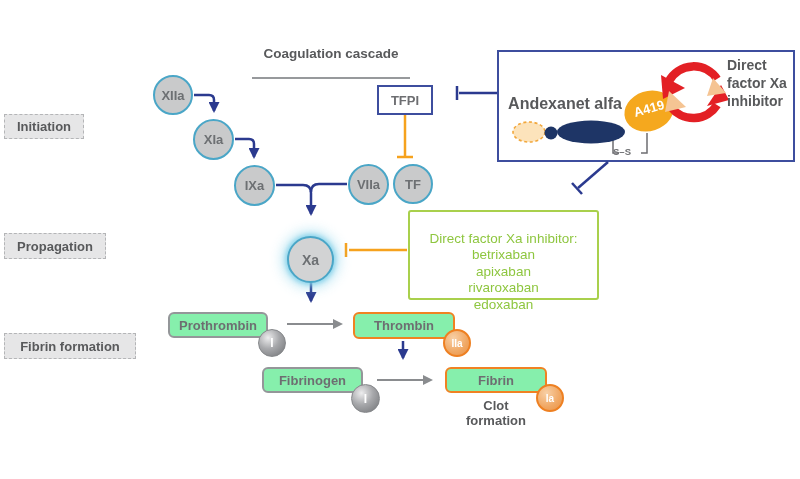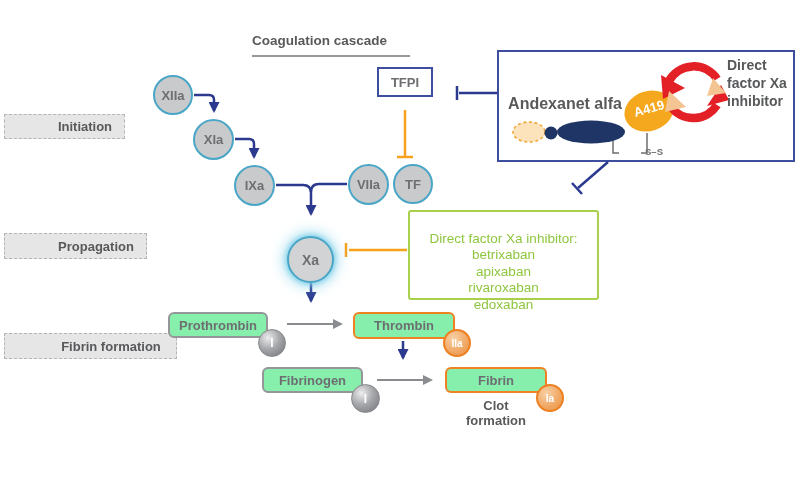--- a/index.html
+++ b/index.html
@@ -3,53 +3,53 @@
 <meta charset="utf-8">
 <style>
   html,body{margin:0;padding:0;background:#ffffff;}
   #canvas{
     position:relative;width:800px;height:479px;background:#ffffff;overflow:hidden;
     font-family:"Liberation Sans", sans-serif;
   }
   .abs{position:absolute;}
   
   .steps-header{left:14px;top:52px;width:90px;text-align:center;font-size:13px;font-weight:bold;color:#58595b;line-height:16px;}
-  .cascade-header{left:252px;top:33px;width:158px;font-size:13.5px;font-weight:bold;color:#58595b;
-    border-bottom:2px solid #97999c;padding-bottom:7px;}
+  .cascade-header{left:252px;top:46px;width:158px;text-align:center;font-size:13.5px;font-weight:bold;color:#58595b;
+    border-bottom:2px solid #97999c;padding-bottom:16px;}
   
   .stage{background:#e6e6e7;border:1px dashed #b4b5b7;color:#58595b;font-weight:bold;font-size:13px;
-    display:flex;align-items:center;justify-content:center;padding-left:41px;}
+    display:flex;align-items:center;justify-content:center;}
   .stage-1{left:4px;top:114px;width:78px;height:23px;}
   .stage-2{left:4px;top:233px;width:100px;height:24px;}
   .stage-3{left:4px;top:333px;width:130px;height:24px;}
   
   .node{border-radius:50%;background:#c9cacb;border:2.5px solid #4aa6c7;box-sizing:border-box;
     display:flex;align-items:center;justify-content:center;font-weight:bold;color:#6d7073;font-size:13px;}
   .node-xiia{left:153px;top:75px;width:40px;height:40px;}
   .node-xia{left:193px;top:119px;width:41px;height:41px;}
   .node-ixa{left:234px;top:165px;width:41px;height:41px;}
   .node-viia{left:348px;top:164px;width:41px;height:41px;}
   .node-tf{left:393px;top:164px;width:40px;height:40px;}
   .node-xa{left:287px;top:236px;width:47px;height:47px;font-size:14px;background:#d2d3d4;
     box-shadow:0 0 4px 2px rgba(128,208,232,0.8), 0 0 12px 6px rgba(128,208,232,0.45);}
   
-  .tfpi-box{left:377px;top:67px;width:56px;height:30px;border:2px solid #3d4e9e;background:#ffffff;box-sizing:border-box;
+  .tfpi-box{left:377px;top:85px;width:56px;height:30px;border:2px solid #3d4e9e;background:#ffffff;box-sizing:border-box;
     display:flex;align-items:center;justify-content:center;font-size:13px;font-weight:bold;color:#6d6e71;}
   
   .green-box{left:408px;top:210px;width:191px;height:90px;border:2px solid #a9d04c;border-radius:3px;background:#ffffff;
     box-sizing:border-box;text-align:center;color:#8ec63f;padding-top:19px;}
   .green-box .gtitle{font-size:13.5px;line-height:16px;}
   .green-box .gdrug{font-size:13.5px;line-height:16.5px;}
   
   .andex-box{left:497px;top:50px;width:298px;height:112px;border:2px solid #3d4e9e;background:#ffffff;box-sizing:border-box;}
   .andex-label{left:503px;top:95px;width:124px;text-align:center;font-size:16px;font-weight:bold;color:#58595b;}
   .andex-right-label{left:727px;top:56px;width:70px;font-size:14px;font-weight:bold;color:#58595b;line-height:18px;white-space:pre-line;}
   .a419-label{left:625px;top:101px;width:48px;text-align:center;font-size:13px;font-weight:bold;color:#ffffff;
     transform:rotate(-16deg);}
-  .ss-label{left:640px;top:146px;width:28px;text-align:center;font-size:9.5px;font-weight:bold;color:#6d6e71;}
+  .ss-label{left:608px;top:146px;width:28px;text-align:center;font-size:9.5px;font-weight:bold;color:#6d6e71;}
   
   .pbox{border-radius:6px;background:#86efac;box-sizing:border-box;display:flex;align-items:center;justify-content:center;
     font-size:13px;font-weight:bold;color:#6d6e71;border:2px solid #949699;}
   .pbox-orange{border-color:#f08222;text-align:right;}
   .pbox-prothrombin{left:168px;top:312px;width:100px;height:26px;}
   .pbox-thrombin{left:353px;top:312px;width:102px;height:27px;}
   .pbox-fibrinogen{left:262px;top:367px;width:101px;height:26px;}
   .pbox-fibrin{left:445px;top:367px;width:102px;height:26px;}
   
   .badge{border-radius:50%;display:flex;align-items:center;justify-content:center;font-weight:bold;color:#ffffff;box-sizing:border-box;}

